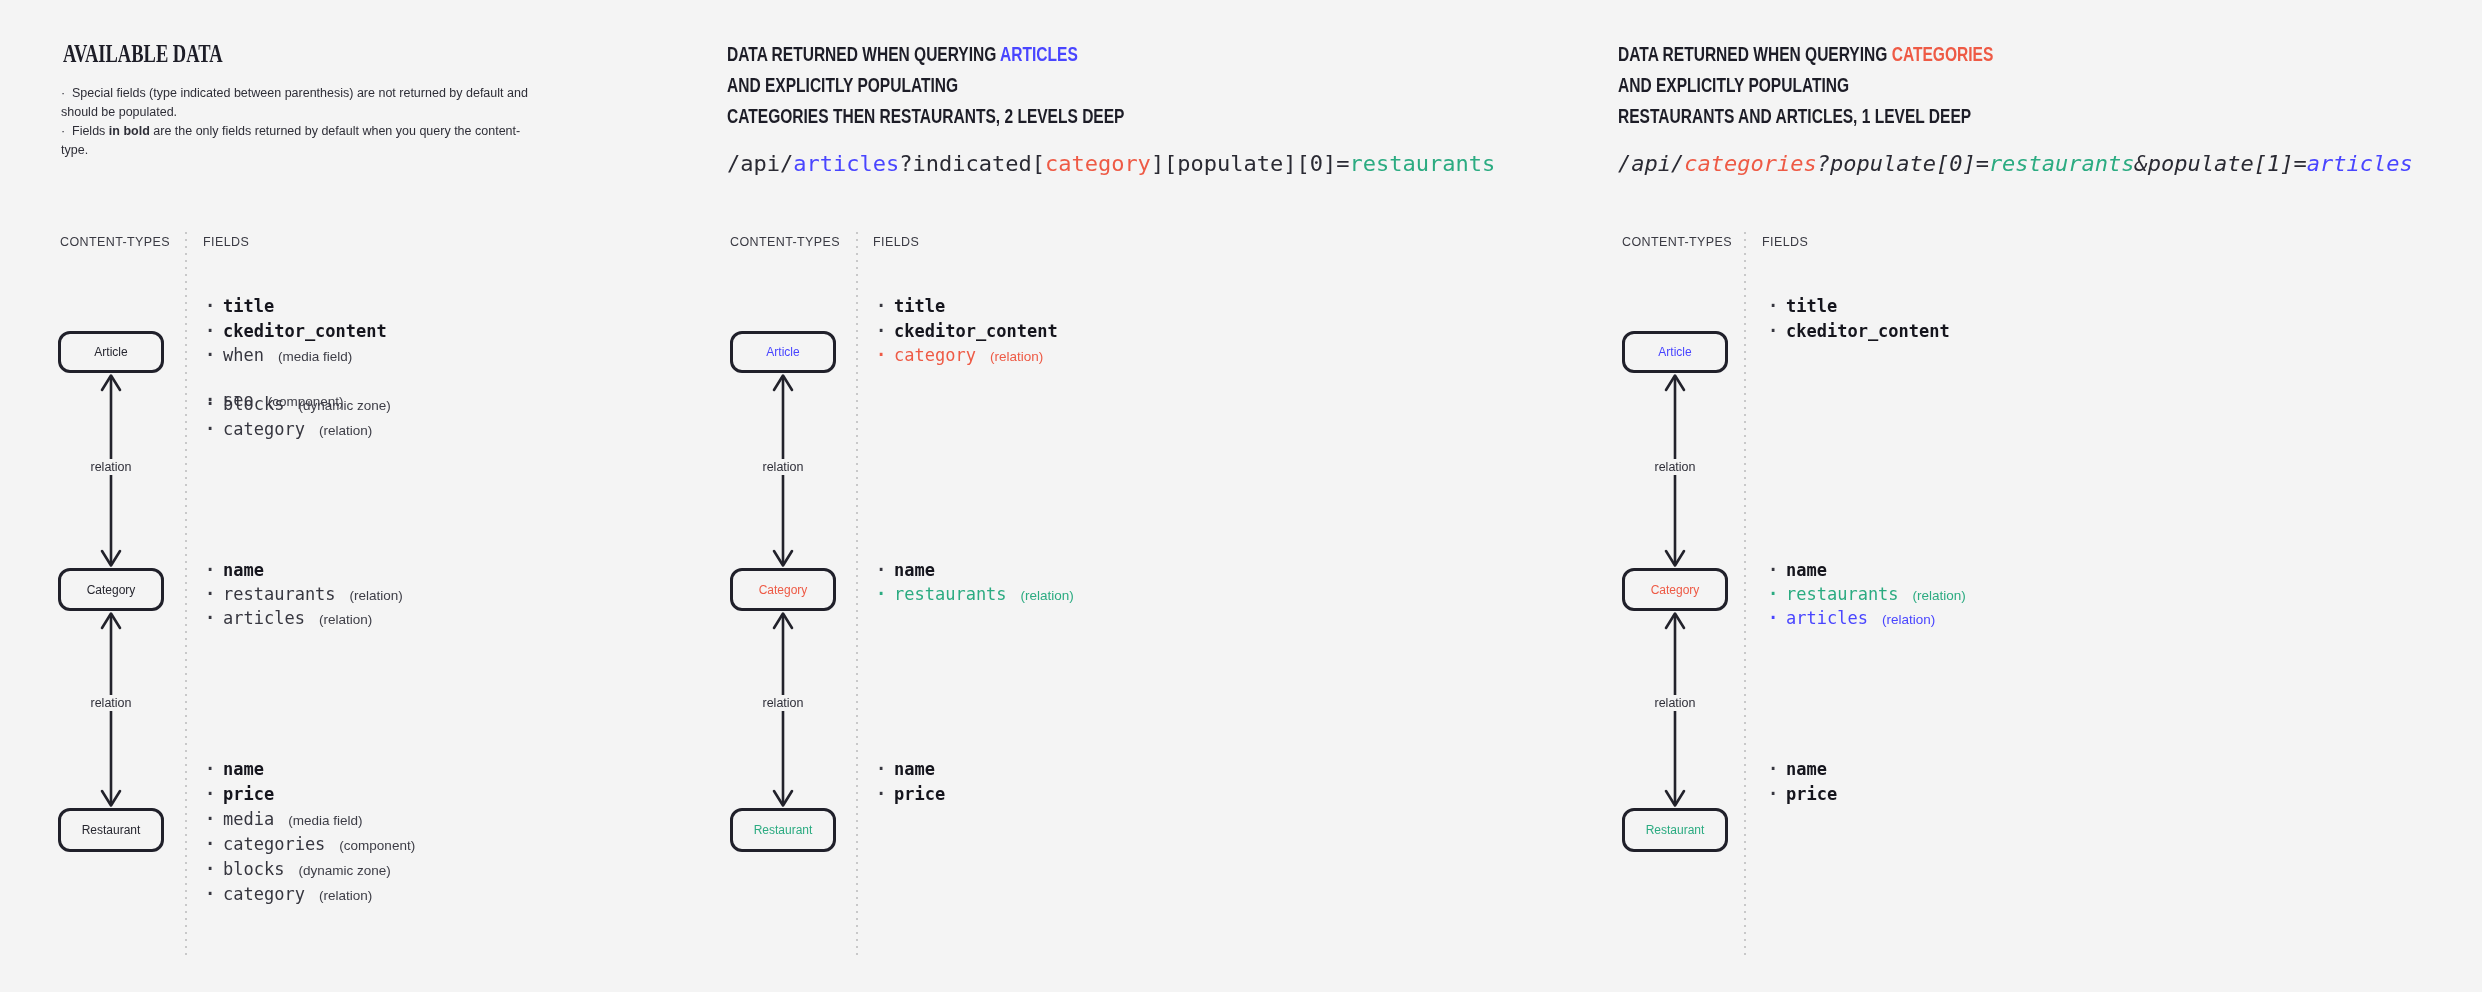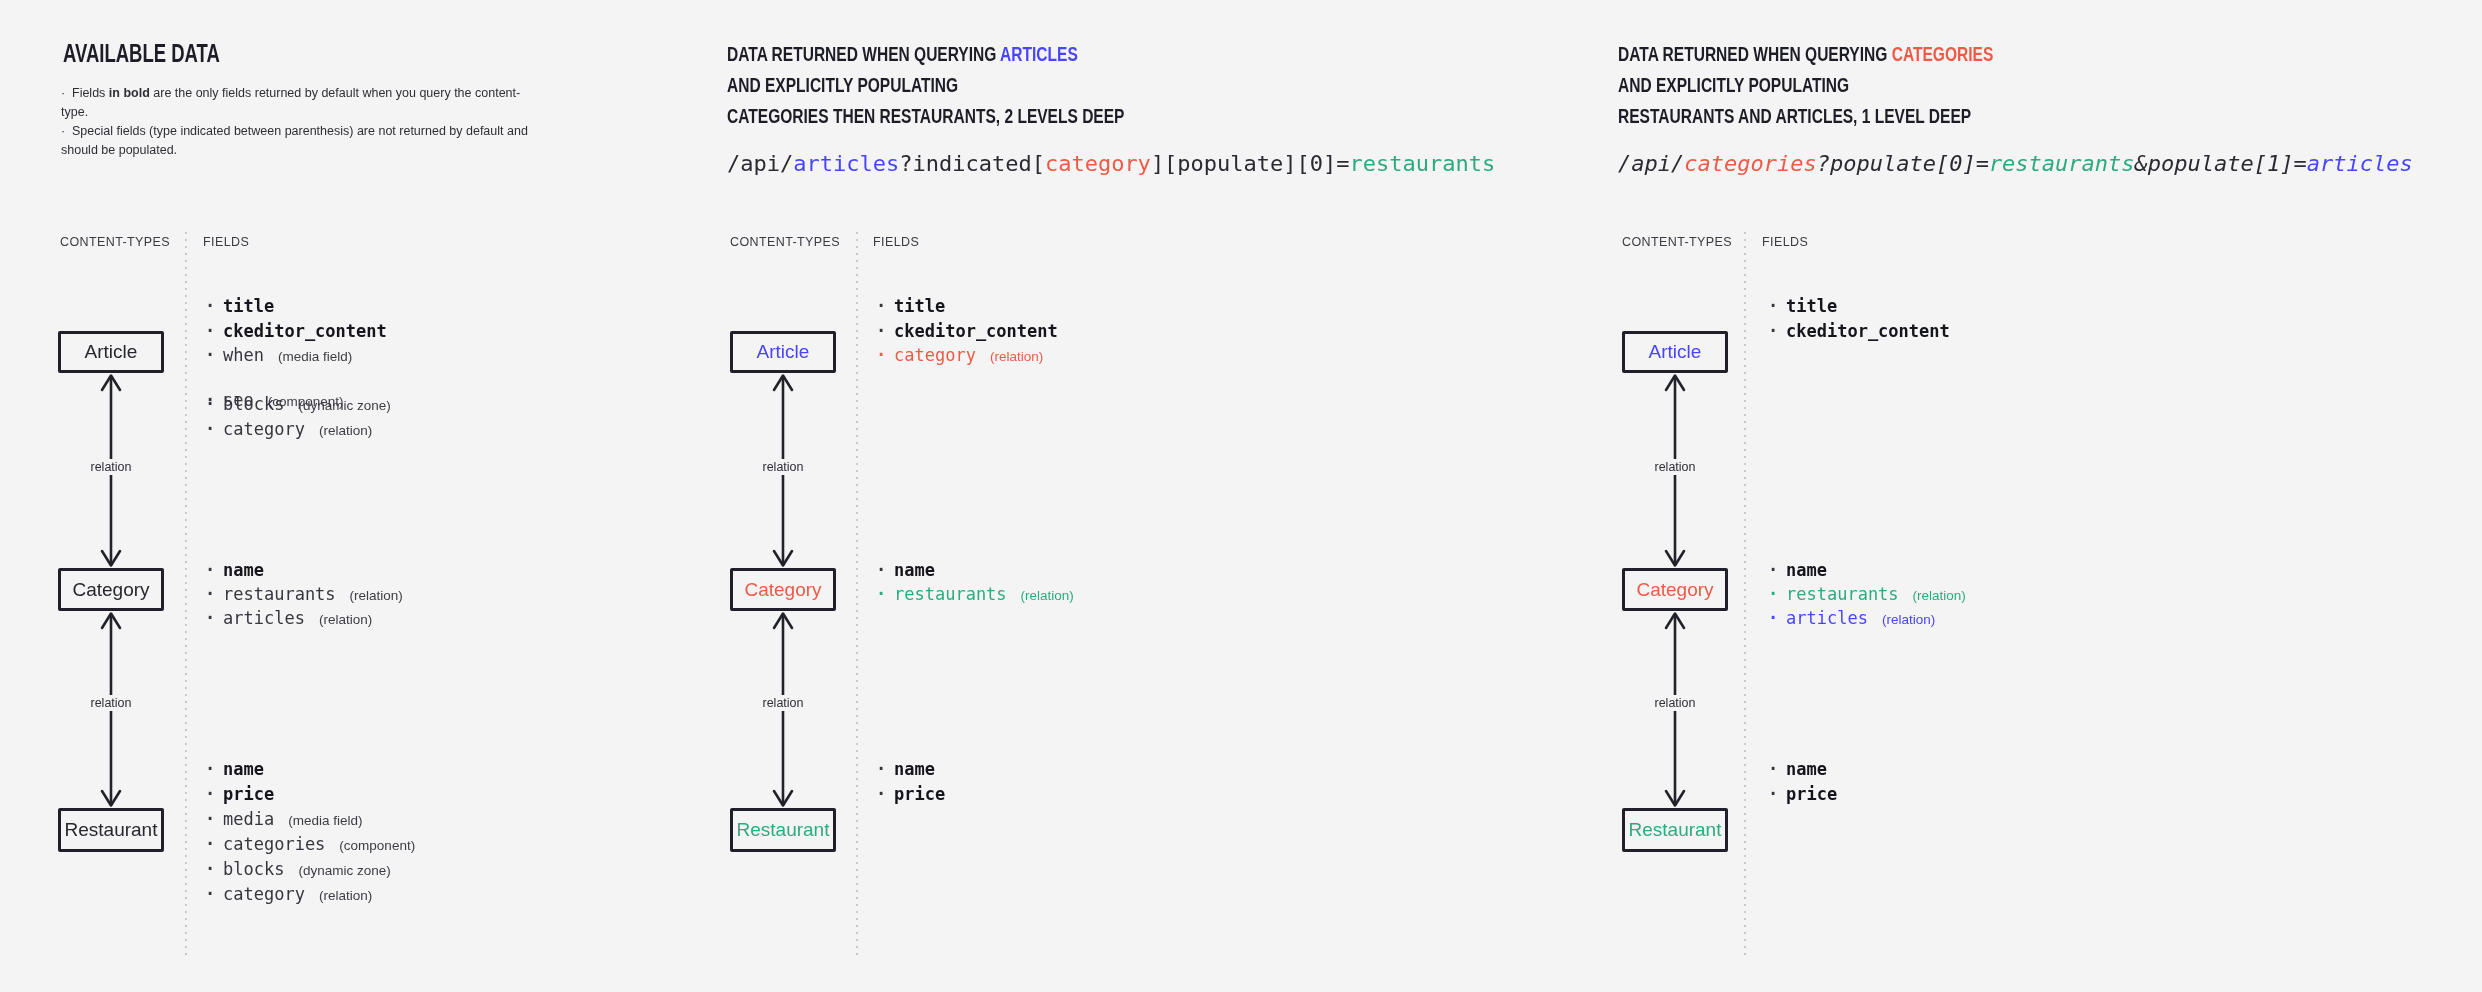--- a/index.html
+++ b/index.html
@@ -26,23 +26,23 @@
   }
   
   .small-label{font-size:12.5px;letter-spacing:0.4px;color:#3a3a43;white-space:nowrap;}
   
   .dotted{
     width:2px;
     background:repeating-linear-gradient(to bottom,#c8c8c9 0 2px,transparent 2px 7px);
   }
   
   .node-box{
-    width:106px;border:3px solid #20202a;border-radius:2px;background:#f4f4f4;
+    width:106px;border:3px solid #20202a;border-radius:12px;background:#f4f4f4;
     display:flex;align-items:center;justify-content:center;
-    font-size:19px;color:#272730;box-sizing:border-box;white-space:nowrap;
+    font-size:12px;color:#272730;box-sizing:border-box;white-space:nowrap;
   }
   
   .field-row{
     font-family:"DejaVu Sans Mono","Liberation Mono",monospace;
     font-size:17px;line-height:20px;color:#36363f;white-space:nowrap;
   }
   .f-bullet{display:inline-block;width:18px;font-weight:700;}
   .f-name{}
   .f-bold{font-weight:700;color:#15151d;}
   .f-type{
@@ -54,26 +54,26 @@
   .rel-label{
     font-size:12.5px;color:#2e2e38;background:#f4f4f4;padding:1px 5px;
     transform:translate(-50%,-50%);white-space:nowrap;
   }
 </style>
 </head>
 <body>
 
 <div class="canvas" id="canvas">
     <div>
-      <div class="abs" style="left: 63px; top: 38px;">
+      <div class="abs" style="left: 63px; top: 38px; font-family: Liberation Serif, serif;">
         <div class="h-line h-title"><span>AVAILABLE DATA</span></div>
       </div>
       <div class="notes abs" style="left: 61px; top: 84px;">
+        <div class="note-row"><span class="note-bullet">·</span><span>Special fields (type indicated between parenthesis) are not returned by default and should be populated.</span></div>
         <div class="note-row"><span class="note-bullet">·</span><span>Fields </span><span class="note-bold">in bold</span><span> are the only fields returned by default when you query the content-type.</span></div>
-        <div class="note-row"><span class="note-bullet">·</span><span>Special fields (type indicated between parenthesis) are not returned by default and should be populated.</span></div>
       </div>
       <div class="small-label abs" style="left: 60px; top: 235px;">CONTENT-TYPES</div>
       <div class="small-label abs" style="left: 203px; top: 235px;">FIELDS</div>
       <div class="dotted abs" style="left: 185px; top: 232px; height: 726px;"></div>
       <div class="abs" style="left: 98px; top: 373px;">
         <svg class="arrow-svg" width="26" height="195" viewBox="0 0 26 195">
           <line x1="13" y1="3" x2="13" y2="192" stroke="#22222b" stroke-width="2.6"></line>
           <polyline points="4,17 13,2.5 22,17" fill="none" stroke="#22222b" stroke-width="2.6" stroke-linecap="round" stroke-linejoin="round"></polyline>
           <polyline points="4,178 13,192.5 22,178" fill="none" stroke="#22222b" stroke-width="2.6" stroke-linecap="round" stroke-linejoin="round"></polyline>
         </svg>

